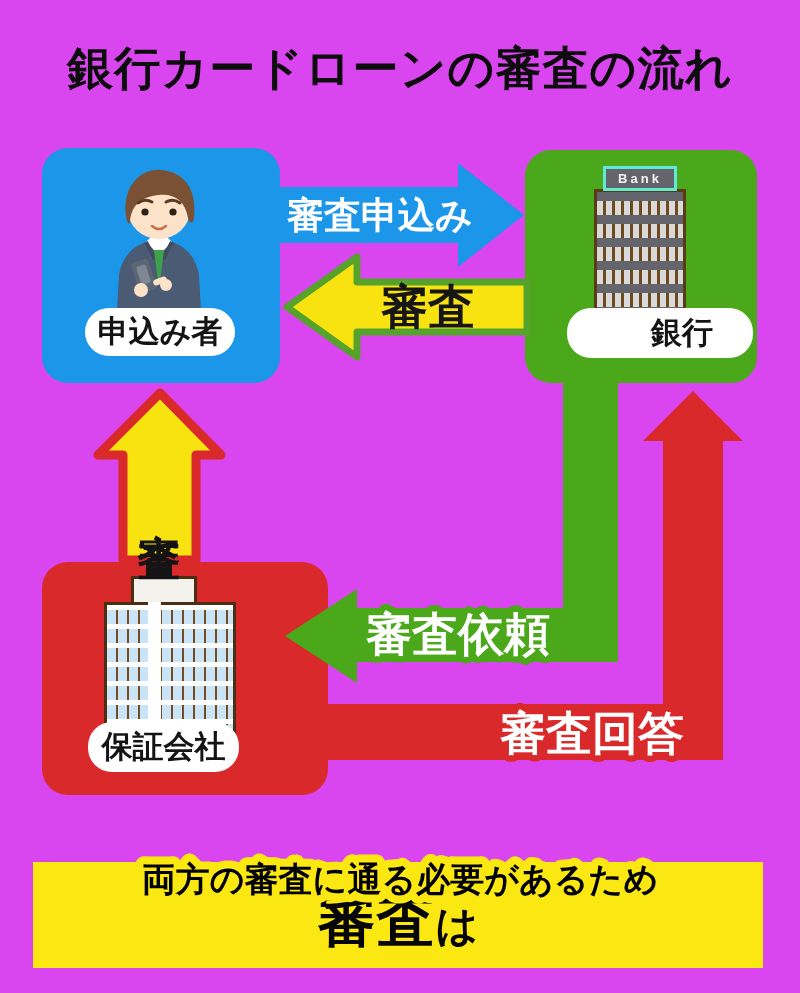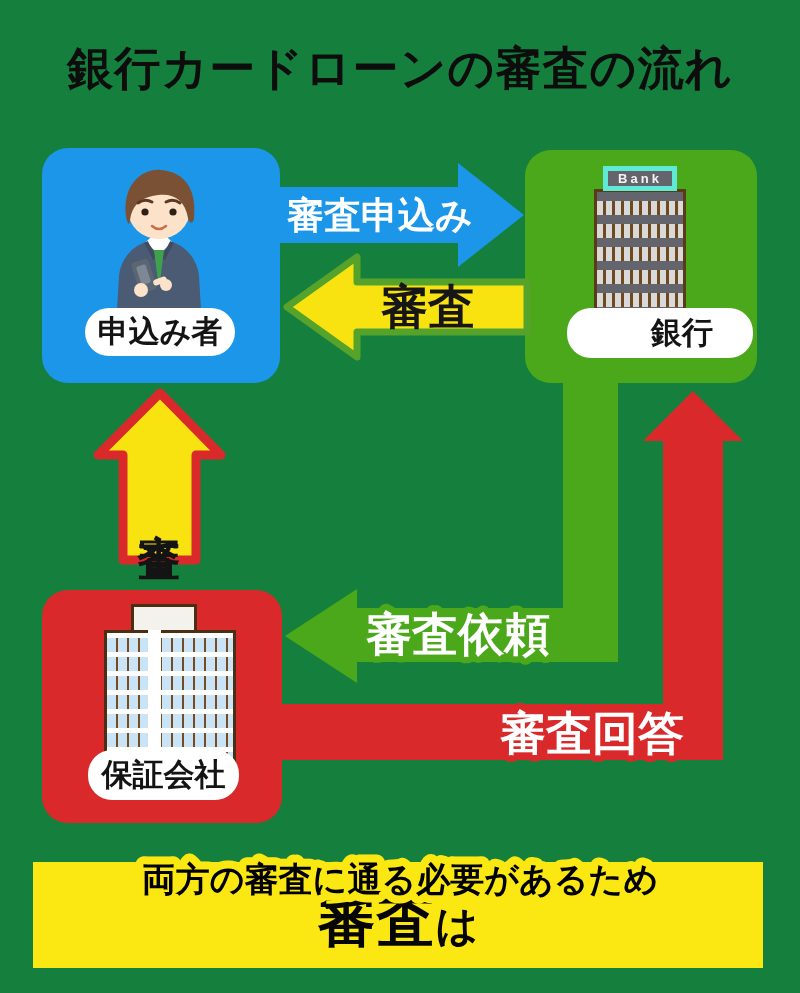--- a/index.html
+++ b/index.html
@@ -1,34 +1,34 @@
 <!DOCTYPE html>
 <html><head>
 <meta charset="utf-8">
 <style>
   html,body{margin:0;padding:0;background:#fff;}
-  .canvas{position:relative;width:800px;height:993px;background:#15803d;overflow:hidden;
+  .canvas{position:relative;width:800px;height:993px;background:#d946ef;overflow:hidden;
           font-family:"Liberation Sans","DejaVu Sans",sans-serif;}
   .title{position:absolute;left:0;top:38px;width:800px;margin:0;text-align:center;
          font-size:46px;font-weight:900;color:#0d0d0d;letter-spacing:1px;}
   
   .node{position:absolute;border-radius:26px;z-index:2;}
   .node-applicant{left:42px;top:148px;width:238px;height:235px;background:#1B96E8;}
   .node-bank{left:525px;top:150px;width:232px;height:233px;background:#4BA81A;}
-  .node-guarantor{left:42px;top:590px;width:240px;height:233px;background:#D9292B;}
+  .node-guarantor{left:42px;top:562px;width:240px;height:233px;background:#D9292B;padding-left:46px;}
   .pill{position:absolute;background:#ffffff;border-radius:24px;display:flex;
         align-items:center;justify-content:center;z-index:3;}
   .pill span{font-size:31px;font-weight:700;color:#141414;white-space:nowrap;}
   .pill-applicant{left:43px;top:160px;width:150px;height:48px;}
   .pill-bank{left:42px;top:158px;width:142px;height:50px;padding-left:44px;}
   .pill-guarantor{left:46px;top:160px;width:151px;height:50px;}
   
   .bank-building{position:absolute;left:69px;top:16px;width:92px;height:170px;}
   .bank-sign{position:absolute;left:9px;top:0;width:74px;height:25px;background:#63646C;
-             border:5px solid #5eead4;box-sizing:border-box;display:flex;align-items:center;
+             border:3px solid #5eead4;box-sizing:border-box;display:flex;align-items:center;
              justify-content:center;}
   .bank-sign span{color:#f4f4f4;font-size:13px;font-weight:700;letter-spacing:3px;}
   .bank-body{position:absolute;left:0;top:23px;width:92px;height:147px;box-sizing:border-box;
              border:3px solid #5A3A17;background-color:#6F4A1E;
              background-image:
                repeating-linear-gradient(180deg,#63646C 0 9px,rgba(0,0,0,0) 9px 23px),
                repeating-linear-gradient(90deg,#D9D9D9 0 6px,#6F4A1E 6px 9px);}
   
   .gco-building{position:absolute;left:62px;top:14px;width:132px;height:160px;}
   .gco-roof{position:absolute;left:27px;top:0;width:66px;height:30px;background:#F4F2ED;

